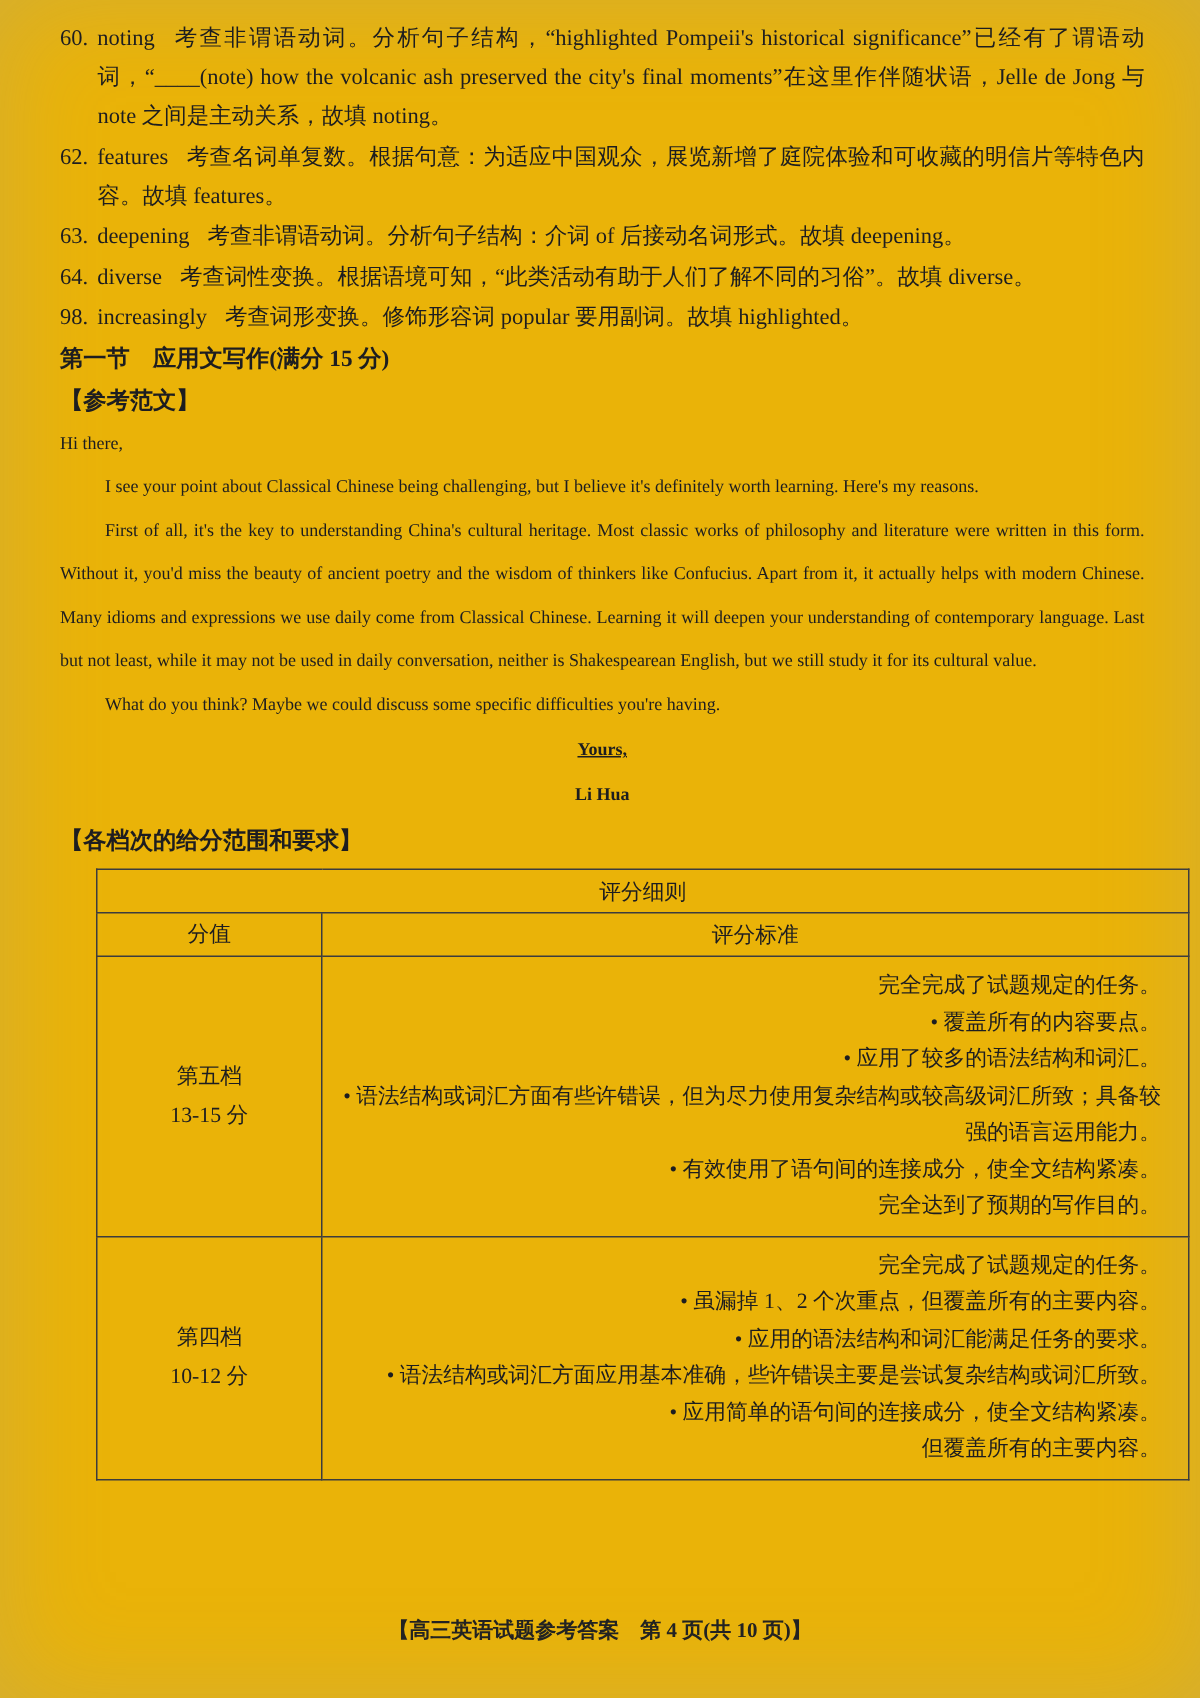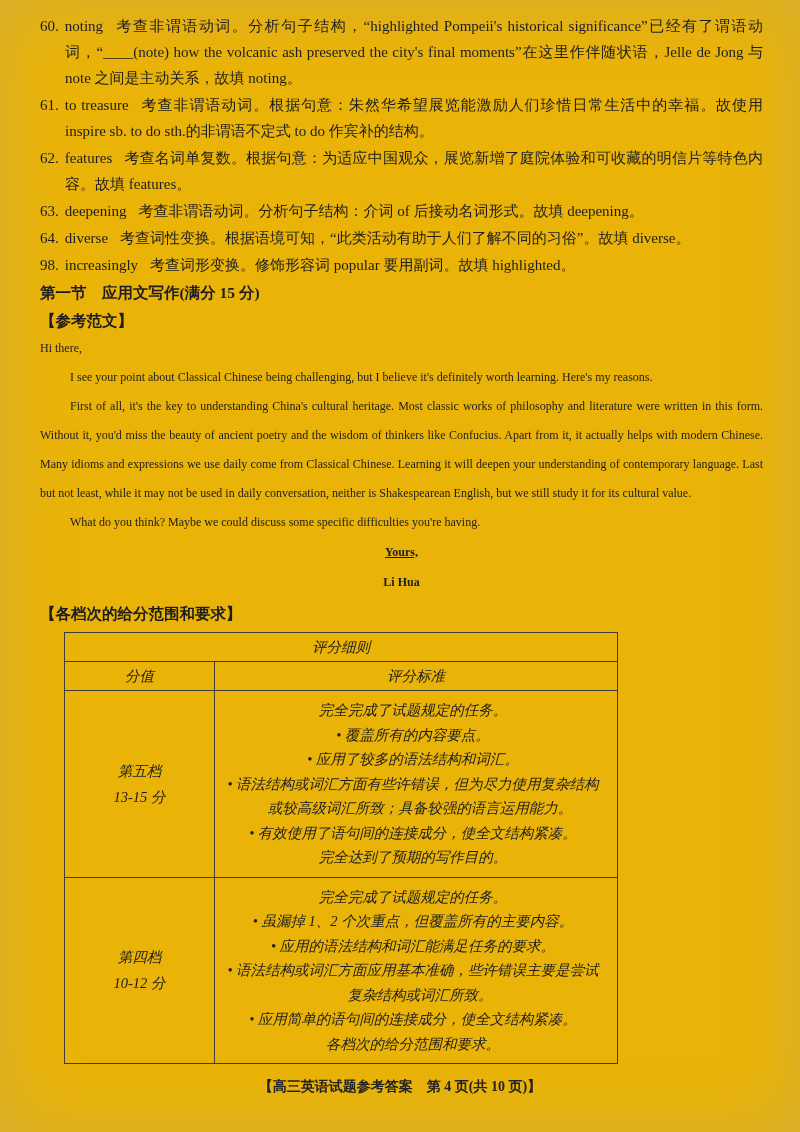--- a/index.html
+++ b/index.html
@@ -26,51 +26,47 @@
   
   .essay { font-size:12px; line-height:29px; text-align:justify; }
   .essay .salutation { text-align:left; }
   .essay p.body-para { text-indent:30px; }
   .essay .closing-line { text-align:center; line-height:30px;font-weight:bold; }
   .essay .closing-line .underlined { text-decoration:underline; }
   
   .rubric-wrap { margin-top:3px; }
   table.rubric {
     border-collapse:collapse;
-    width:554px;
+    width:729px;
     margin:5px 0 0 24px;
     font-size:14.5px;
-    font-style:italic;
   }
   table.rubric th, table.rubric td {
     border:1px solid #3c3c3e;
     vertical-align:middle;
   }
   table.rubric .title-cell { text-align:center; height:29px; font-weight:normal; }
   table.rubric .col-head { text-align:center; height:29px; font-weight:normal; }
   table.rubric .score-col { width:150px; text-align:center; line-height:26px; }
-  table.rubric .criteria-col { padding:7px 18px 7px 12px; line-height:24.5px; text-align:center; }
+  table.rubric .criteria-col { padding:7px 18px 7px 12px; line-height:24.5px; text-align:right; }
   .crit-line { padding-left:14px; text-indent:-14px; }
   
   .footer {
     position:absolute; left:0; bottom:36px; width:100%;
     text-align:center; font-size:14px; font-weight:bold; color:#222;
   }
 </style>
 </head>
 <body>
 
 <div class="page">
 
   <div class="answers">
     <div class="answer">
       <span class="num">60.</span><span class="word">noting</span><span class="expl">考查非谓语动词。分析句子结构，“highlighted Pompeii's historical significance”已经有了谓语动词，“____(note) how the volcanic ash preserved the city's final moments”在这里作伴随状语，Jelle de Jong 与 note 之间是主动关系，故填 noting。</span>
-    </div>
-    <div class="answer">
-      <span class="num">61.</span><span class="word">to treasure</span><span class="expl">考查非谓语动词。根据句意：朱然华希望展览能激励人们珍惜日常生活中的幸福。故使用 inspire sb. to do sth.的非谓语不定式 to do 作宾补的结构。</span>
     </div>
     <div class="answer">
       <span class="num">62.</span><span class="word">features</span><span class="expl">考查名词单复数。根据句意：为适应中国观众，展览新增了庭院体验和可收藏的明信片等特色内容。故填 features。</span>
     </div>
     <div class="answer">
       <span class="num">63.</span><span class="word">deepening</span><span class="expl">考查非谓语动词。分析句子结构：介词 of 后接动名词形式。故填 deepening。</span>
     </div>
     <div class="answer">
       <span class="num">64.</span><span class="word">diverse</span><span class="expl">考查词性变换。根据语境可知，“此类活动有助于人们了解不同的习俗”。故填 diverse。</span>
     </div>
@@ -120,21 +116,21 @@
         <td class="score-col">
           <div>第四档</div>
           <div>10-12 分</div>
         </td>
         <td class="criteria-col">
           <div class="crit-line">完全完成了试题规定的任务。</div>
           <div class="crit-line">• 虽漏掉 1、2 个次重点，但覆盖所有的主要内容。</div>
           <div class="crit-line">• 应用的语法结构和词汇能满足任务的要求。</div>
           <div class="crit-line">• 语法结构或词汇方面应用基本准确，些许错误主要是尝试复杂结构或词汇所致。</div>
           <div class="crit-line">• 应用简单的语句间的连接成分，使全文结构紧凑。</div>
-          <div class="crit-line">各档次的给分范围和要求。</div>
+          <div class="crit-line">但覆盖所有的主要内容。</div>
         </td>
       </tr>
     </tbody>
       </table>
   </div>
 
   <div class="footer">【高三英语试题参考答案　第 4 页(共 10 页)】</div>
 
 </div>
 

